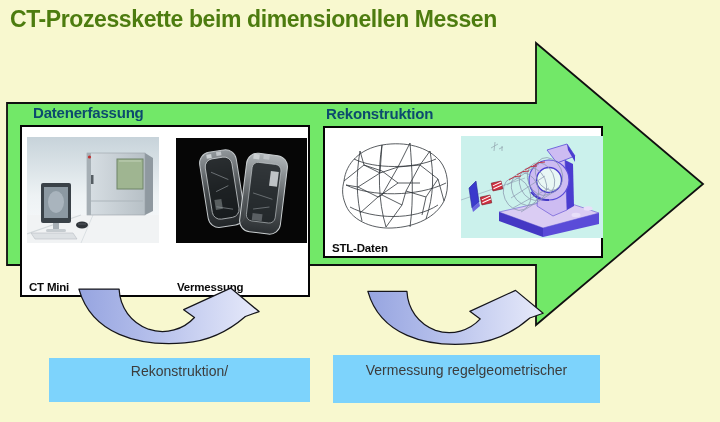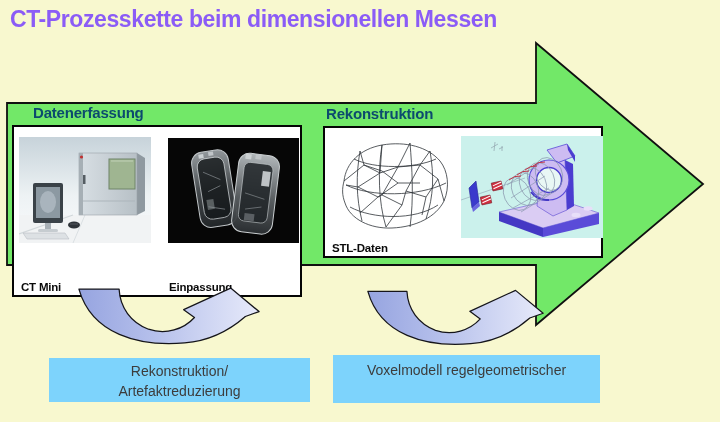--- a/index.html
+++ b/index.html
@@ -3,21 +3,21 @@
 <meta charset="utf-8">
 <style>
   * { margin:0; padding:0; box-sizing:border-box; }
   body { background:#888; font-family:"Liberation Sans", sans-serif; }
   .stage{
     position:relative; width:720px; height:422px;
     background:#F8F8CF; overflow:hidden;
   }
   .title{
     position:absolute; left:10px; top:6px;
-    font-size:23px; font-weight:bold; color:#8b5cf6; letter-spacing:-0.4px;
+    font-size:23px; font-weight:bold; color:#4d7c0f; letter-spacing:-0.4px;
     white-space:nowrap;
   }
   .layer{ position:absolute; left:0; top:0; pointer-events:none; }
   .panel-label{
     position:absolute; font-size:15px; font-weight:bold; color:#0c4a6e;
     letter-spacing:-0.2px; z-index:3; white-space:nowrap;
   }
   .panel{
     position:absolute; background:#ffffff; border:2px solid #050505; z-index:2;
   }
@@ -39,21 +39,21 @@
 
 <div class="stage">
 
   <div class="title">CT-Prozesskette beim dimensionellen Messen</div>
 
   <svg class="layer" width="720" height="422" viewBox="0 0 720 422">
     <polygon points="7,103 536,103 536,43 703,184 536,325 536,265 7,265" fill="#72E868" stroke="#101010" stroke-width="1.8"></polygon>
   </svg>
 
   <div class="panel-label" style="left:33px; top:104px;">Datenerfassung</div>
-  <div class="panel" style="left:12px; top:125px; width:290px; height:172px;">
+  <div class="panel" style="left:20px; top:125px; width:290px; height:172px;">
 
     <div class="img" style="left:5px; top:10px; width:132px; height:106px;">
       <svg width="132" height="106" viewBox="0 0 132 106">
         <defs>
           <linearGradient id="ctbg" x1="0" y1="0" x2="0" y2="1">
             <stop offset="0" stop-color="#C7D3DA"></stop>
               <stop offset="0.55" stop-color="#EDF2F4"></stop>
               <stop offset="1" stop-color="#FAFBFC"></stop>
           </linearGradient>
           <linearGradient id="machg" x1="0" y1="0" x2="1" y2="0">
@@ -113,21 +113,21 @@
           <rect x="25" y="16" width="8" height="15" fill="#D8DDDF" opacity="0.85"></rect>
           <rect x="6" y="1" width="6" height="5" fill="#CFD4D6" opacity="0.9"></rect>
           <rect x="16" y="0" width="6" height="5" fill="#C2C7CA" opacity="0.9"></rect>
           <path d="M10,40 L30,44 M12,56 L28,52" stroke="#a6acb0" stroke-width="0.8" opacity="0.6"></path>
           <rect x="12" y="60" width="10" height="7" fill="#90969a" opacity="0.5"></rect>
         </g>
       </svg>
     </div>
 
     <div class="caption" style="left:7px;">CT Mini</div>
-    <div class="caption" style="left:155px;">Einpassung</div>
+    <div class="caption" style="left:155px;">Vermessung</div>
   </div>
 
   <div class="panel-label" style="left:326px; top:105px;">Rekonstruktion</div>
   <div class="panel" style="left:323px; top:126px; width:280px; height:132px;">
 
     <div class="img" style="left:5px; top:7px; width:126px; height:103px;">
       <svg width="126" height="103" viewBox="0 0 126 103">
         <rect width="126" height="103" fill="#ffffff"></rect>
         <g fill="none" stroke="#2F3338" stroke-width="0.8">
           <path d="M14,46 C16,28 30,14 52,10 C76,6 98,12 110,26 C118,36 120,52 114,66 C106,82 86,92 62,93 C40,94 20,84 15,68 C12,60 12,54 14,46 Z"></path>
@@ -215,19 +215,18 @@
         <stop offset="0" stop-color="#96A4E0"></stop>
           <stop offset="0.45" stop-color="#B8C2EC"></stop>
           <stop offset="1" stop-color="#E7EAFA"></stop>
       </linearGradient>
     </defs>
     <path d="M3,4 L44,4 C45,23 56,38 74,45 C92,51 110,45 121,33 L110,25 L158,3 L187,27 L173,32 C157,46 136,57 111,59 C64,63 16,50 3,4 Z" fill="url(#cag2)" stroke="#15151a" stroke-width="1.3" stroke-linejoin="round"></path>
   </svg>
 
   <div class="note" style="left:49px; top:358px; width:261px; height:44px;">
     <div>Rekonstruktion/</div>
-    <div>Artefaktreduzierung</div>
   </div>
   <div class="note" style="left:333px; top:355px; width:267px; height:48px; padding-top:5px;">
-    <div>Voxelmodell regelgeometrischer</div>
+    <div>Vermessung regelgeometrischer</div>
   </div>
 
 </div>
 
 </body></html>

